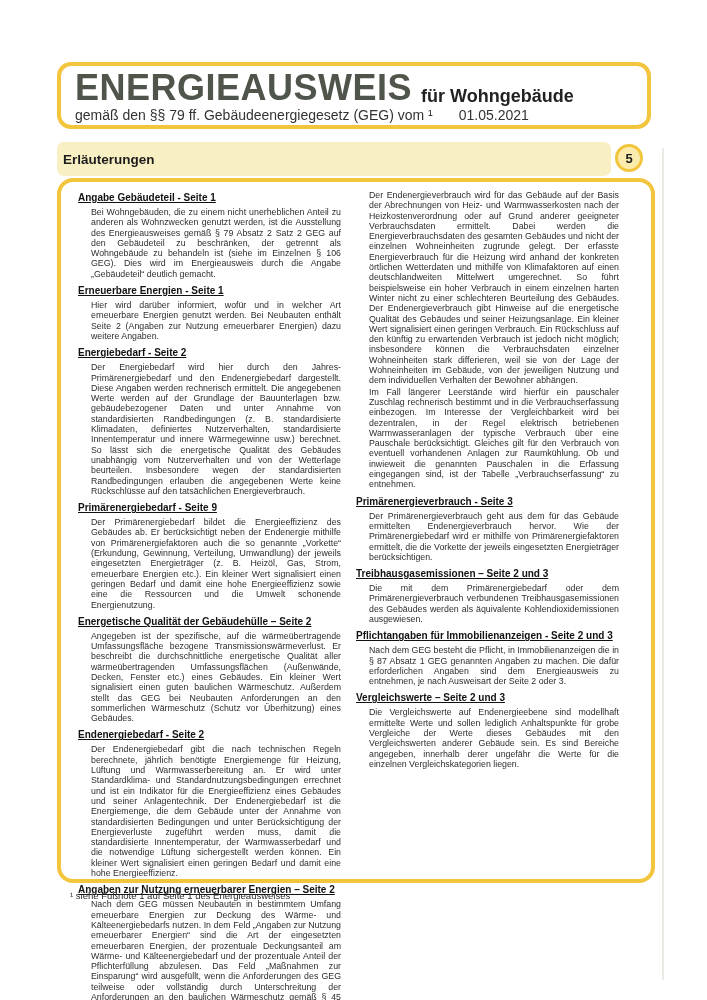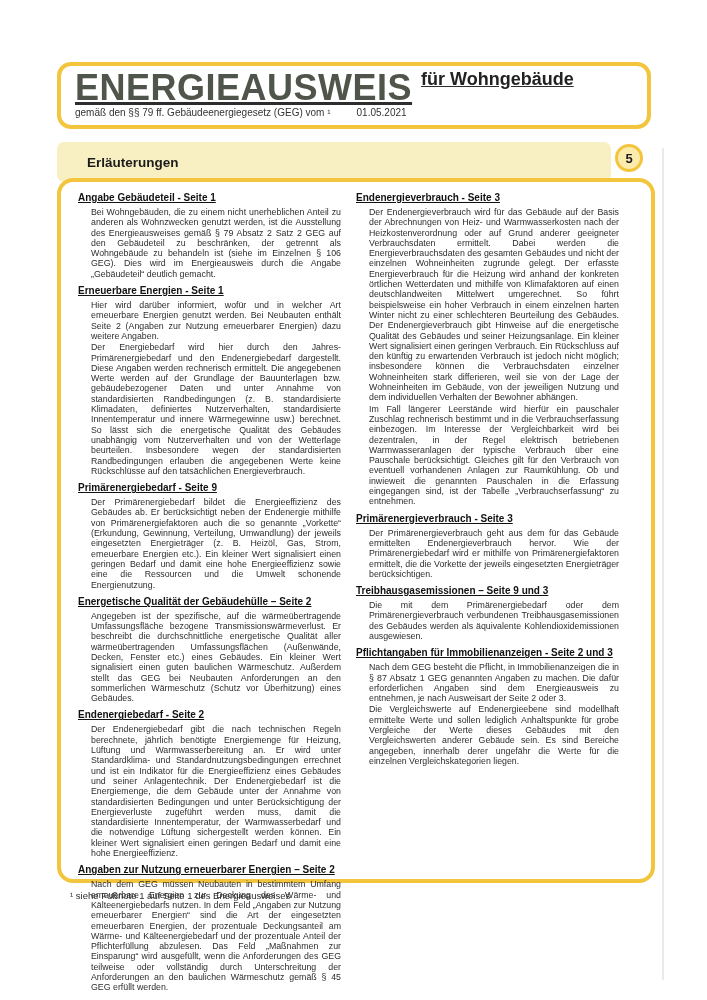--- a/index.html
+++ b/index.html
@@ -12,38 +12,38 @@
     overflow:hidden;
   }
 
   
   .header-box {
     position:absolute; left:57px; top:62px; width:594px; height:67px;
     border:4px solid #f2c53d; border-radius:14px;
     background:#ffffff; box-sizing:border-box;
     padding:3px 14px 0 14px;
   }
-  .title-row { display:flex; align-items:flex-start; white-space:nowrap;text-decoration:underline; }
+  .title-row { display:flex; align-items:flex-end; white-space:nowrap; }
   .main-title {
     font-size:36px; font-weight:bold; color:#50554b;
     letter-spacing:0.5px; line-height:38px;
   }
   .title-suffix {
     font-size:18px; font-weight:bold; color:#222222; margin-left:9px;
   }
   .subtitle-row {
-    font-size:10px; color:#333333; margin-top:0px; display:flex;
+    font-size:14px; color:#333333; margin-top:0px; display:flex;
   }
   .subtitle-date { margin-left:26px; }
 
   
   .section-bar {
-    position:absolute; left:57px; top:142px; width:554px; height:40px;
+    position:absolute; left:57px; top:142px; width:554px; height:34px;
     background:#f8f0c3; border-radius:7px; box-sizing:border-box;
-    display:flex; align-items:center; padding-left:30px;
+    display:flex; align-items:center; padding-left:6px;
   }
   .section-bar-label { font-size:13.5px; font-weight:bold; color:#1c1c1c; }
 
   .page-circle {
     position:absolute; left:615px; top:144px; width:28px; height:28px;
     border-radius:50%; background:#fbecad; border:3px solid #f2c53d;
     box-sizing:border-box; display:flex; align-items:center; justify-content:center;
     font-size:13px; font-weight:bold; color:#1c1c1c;
   }
 
@@ -107,20 +107,21 @@
     <div class="col">
       <div class="sec">
         <h3 class="sec-h">Angabe Gebäudeteil - Seite 1</h3>
         <p class="sec-p">Bei Wohngebäuden, die zu einem nicht unerheblichen Anteil zu anderen als Wohnzwecken genutzt werden, ist die Ausstellung des Energieausweises gemäß § 79 Absatz 2 Satz 2 GEG auf den Gebäudeteil zu beschränken, der getrennt als Wohngebäude zu behandeln ist (siehe im Einzelnen  § 106 GEG). Dies wird im Energieausweis durch die Angabe „Gebäudeteil“ deutlich gemacht.</p>
       </div>
       <div class="sec">
         <h3 class="sec-h">Erneuerbare Energien - Seite 1</h3>
         <p class="sec-p">Hier wird darüber informiert, wofür und in welcher Art erneuerbare Energien genutzt werden. Bei Neubauten enthält Seite 2 (Angaben zur Nutzung erneuerbarer Energien) dazu weitere Angaben.</p>
       </div>
       <div class="sec">
+        <h3 class="sec-h">Energiebedarf - Seite 2</h3>
         <p class="sec-p">Der Energiebedarf wird hier durch den Jahres-Primärenergiebedarf und den Endenergiebedarf dargestellt. Diese Angaben werden rechnerisch ermittelt. Die angegebenen Werte werden auf der Grundlage der Bauunterlagen bzw. gebäudebezogener Daten und unter Annahme von standardisierten Randbedingungen (z. B. standardisierte Klimadaten, definiertes Nutzerverhalten, standardisierte Innentemperatur und innere Wärmegewinne usw.) berechnet. So lässt sich die energetische Qualität des Gebäudes unabhängig vom Nutzerverhalten und von der Wetterlage beurteilen. Insbesondere wegen der standardisierten Randbedingungen erlauben die angegebenen Werte keine Rückschlüsse auf den tatsächlichen Energieverbrauch.</p>
       </div>
       <div class="sec">
         <h3 class="sec-h">Primärenergiebedarf - Seite 9</h3>
         <p class="sec-p">Der Primärenergiebedarf bildet die Energieeffizienz des Gebäudes ab. Er berücksichtigt neben der Endenergie mithilfe von Primärenergiefaktoren auch die so genannte „Vorkette“ (Erkundung, Gewinnung, Verteilung, Umwandlung) der jeweils eingesetzten Energieträger (z. B. Heizöl, Gas, Strom, erneuerbare Energien etc.). Ein kleiner Wert signalisiert einen geringen Bedarf und damit eine hohe Energieeffizienz sowie eine die Ressourcen und die Umwelt schonende Energienutzung.</p>
       </div>
       <div class="sec">
         <h3 class="sec-h">Energetische Qualität der Gebäudehülle – Seite 2</h3>
         <p class="sec-p">Angegeben ist der spezifische, auf die wärmeübertragende Umfassungsfläche bezogene Transmissionswärmeverlust. Er beschreibt die durchschnittliche energetische Qualität aller wärmeübertragenden Umfassungsflächen (Außenwände, Decken, Fenster etc.) eines Gebäudes. Ein kleiner Wert signalisiert einen guten baulichen Wärmeschutz. Außerdem stellt das GEG bei Neubauten Anforderungen an den sommerlichen Wärmeschutz (Schutz vor Überhitzung) eines Gebäudes.</p>
       </div>
@@ -129,37 +130,37 @@
         <p class="sec-p">Der Endenergiebedarf gibt die nach technischen Regeln berechnete, jährlich benötigte Energiemenge für Heizung, Lüftung und Warmwasserbereitung an. Er wird unter Standardklima- und Standardnutzungsbedingungen errechnet und ist ein Indikator für die Energieeffizienz eines Gebäudes und seiner Anlagentechnik. Der Endenergiebedarf ist die Energiemenge, die dem Gebäude unter der Annahme von standardisierten Bedingungen und unter Berücksichtigung der Energieverluste zugeführt werden muss, damit die standardisierte Innentemperatur, der Warmwasserbedarf und die notwendige Lüftung sichergestellt werden können. Ein kleiner Wert signalisiert einen geringen Bedarf und damit eine hohe Energieeffizienz.</p>
       </div>
       <div class="sec">
         <h3 class="sec-h">Angaben zur Nutzung erneuerbarer Energien – Seite 2</h3>
         <p class="sec-p">Nach dem GEG müssen Neubauten in bestimmtem Umfang erneuerbare Energien zur Deckung des Wärme- und Kälteenergiebedarfs nutzen. In dem Feld „Angaben zur Nutzung erneuerbarer Energien“ sind die Art der eingesetzten erneuerbaren Energien, der prozentuale Deckungsanteil am Wärme- und Kälteenergiebedarf und der prozentuale Anteil der Pflichterfüllung abzulesen. Das Feld „Maßnahmen zur Einsparung“ wird ausgefüllt, wenn die Anforderungen des GEG teilweise oder vollständig durch Unterschreitung der Anforderungen an den baulichen Wärmeschutz gemäß § 45 GEG erfüllt werden.</p>
       </div>
     </div>
 
     <div class="col">
       <div class="sec">
-        <h3 class="sec-h">Endenergieverbrauch - Seite 3</h3>
         <p class="sec-p">Der Endenergieverbrauch wird für das Gebäude auf der Basis der Abrechnungen von Heiz- und Warmwasserkosten nach der Heizkostenverordnung oder auf Grund anderer geeigneter Verbrauchsdaten ermittelt. Dabei werden die Energieverbrauchsdaten des gesamten Gebäudes und nicht der einzelnen Wohneinheiten zugrunde gelegt. Der erfasste Energieverbrauch für die Heizung wird anhand der konkreten örtlichen Wetterdaten und mithilfe von Klimafaktoren auf einen deutschlandweiten Mittelwert umgerechnet. So führt beispielsweise ein hoher Verbrauch in einem einzelnen harten Winter nicht zu einer schlechteren Beurteilung des Gebäudes. Der Endenergieverbrauch gibt Hinweise auf die energetische Qualität des Gebäudes und seiner Heizungsanlage. Ein kleiner Wert signalisiert einen geringen Verbrauch. Ein Rückschluss auf den künftig zu erwartenden Verbrauch ist jedoch nicht möglich; insbesondere können die Verbrauchsdaten einzelner Wohneinheiten stark differieren, weil sie von der Lage der Wohneinheiten im Gebäude, von der jeweiligen Nutzung und dem individuellen Verhalten der Bewohner abhängen.</p>
         <p class="sec-p">Im Fall längerer Leerstände wird hierfür ein pauschaler Zuschlag rechnerisch bestimmt und in die Verbrauchserfassung einbezogen. Im Interesse der Vergleichbarkeit wird bei dezentralen, in der Regel elektrisch betriebenen Warmwasseranlagen der typische Verbrauch über eine Pauschale berücksichtigt. Gleiches gilt für den Verbrauch von eventuell vorhandenen Anlagen zur Raumkühlung. Ob und inwieweit die genannten Pauschalen in die Erfassung eingegangen sind, ist der Tabelle „Verbrauchserfassung“ zu entnehmen.</p>
       </div>
       <div class="sec">
         <h3 class="sec-h">Primärenergieverbrauch - Seite 3</h3>
         <p class="sec-p">Der Primärenergieverbrauch geht aus dem für das Gebäude ermittelten Endenergieverbrauch hervor. Wie der Primärenergiebedarf wird er mithilfe von Primärenergiefaktoren ermittelt, die die Vorkette der jeweils eingesetzten Energieträger berücksichtigen.</p>
       </div>
       <div class="sec">
-        <h3 class="sec-h">Treibhausgasemissionen – Seite 9 und 3</h3>
+        <h3 class="sec-h">Treibhausgasemissionen – Seite 2 und 3</h3>
         <p class="sec-p">Die mit dem Primärenergiebedarf oder dem Primärenergieverbrauch verbundenen Treibhausgasemissionen des Gebäudes werden als äquivalente Kohlendioxidemissionen ausgewiesen.</p>
       </div>
       <div class="sec">
         <h3 class="sec-h">Pflichtangaben für Immobilienanzeigen - Seite 2 und 3</h3>
         <p class="sec-p">Nach dem GEG besteht die Pflicht, in Immobilienanzeigen die in § 87 Absatz 1 GEG  genannten Angaben zu machen. Die dafür erforderlichen Angaben sind dem Energieausweis zu entnehmen, je nach Ausweisart der Seite 2 oder 3.</p>
       </div>
       <div class="sec">
+        <h3 class="sec-h">Vergleichswerte – Seite 2 und 3</h3>
         <p class="sec-p">Die Vergleichswerte auf Endenergieebene sind modellhaft ermittelte Werte und sollen lediglich Anhaltspunkte für grobe Vergleiche der Werte dieses Gebäudes mit den Vergleichswerten anderer Gebäude sein. Es sind Bereiche angegeben, innerhalb derer ungefähr die Werte für die einzelnen Vergleichskategorien liegen.</p>
       </div>
     </div>
 
   </div>
 </div>
 
 <div class="footnote">¹ siehe Fußnote 1 auf Seite 1 des Energieausweises</div>
 
 <div class="scan-line"></div>

